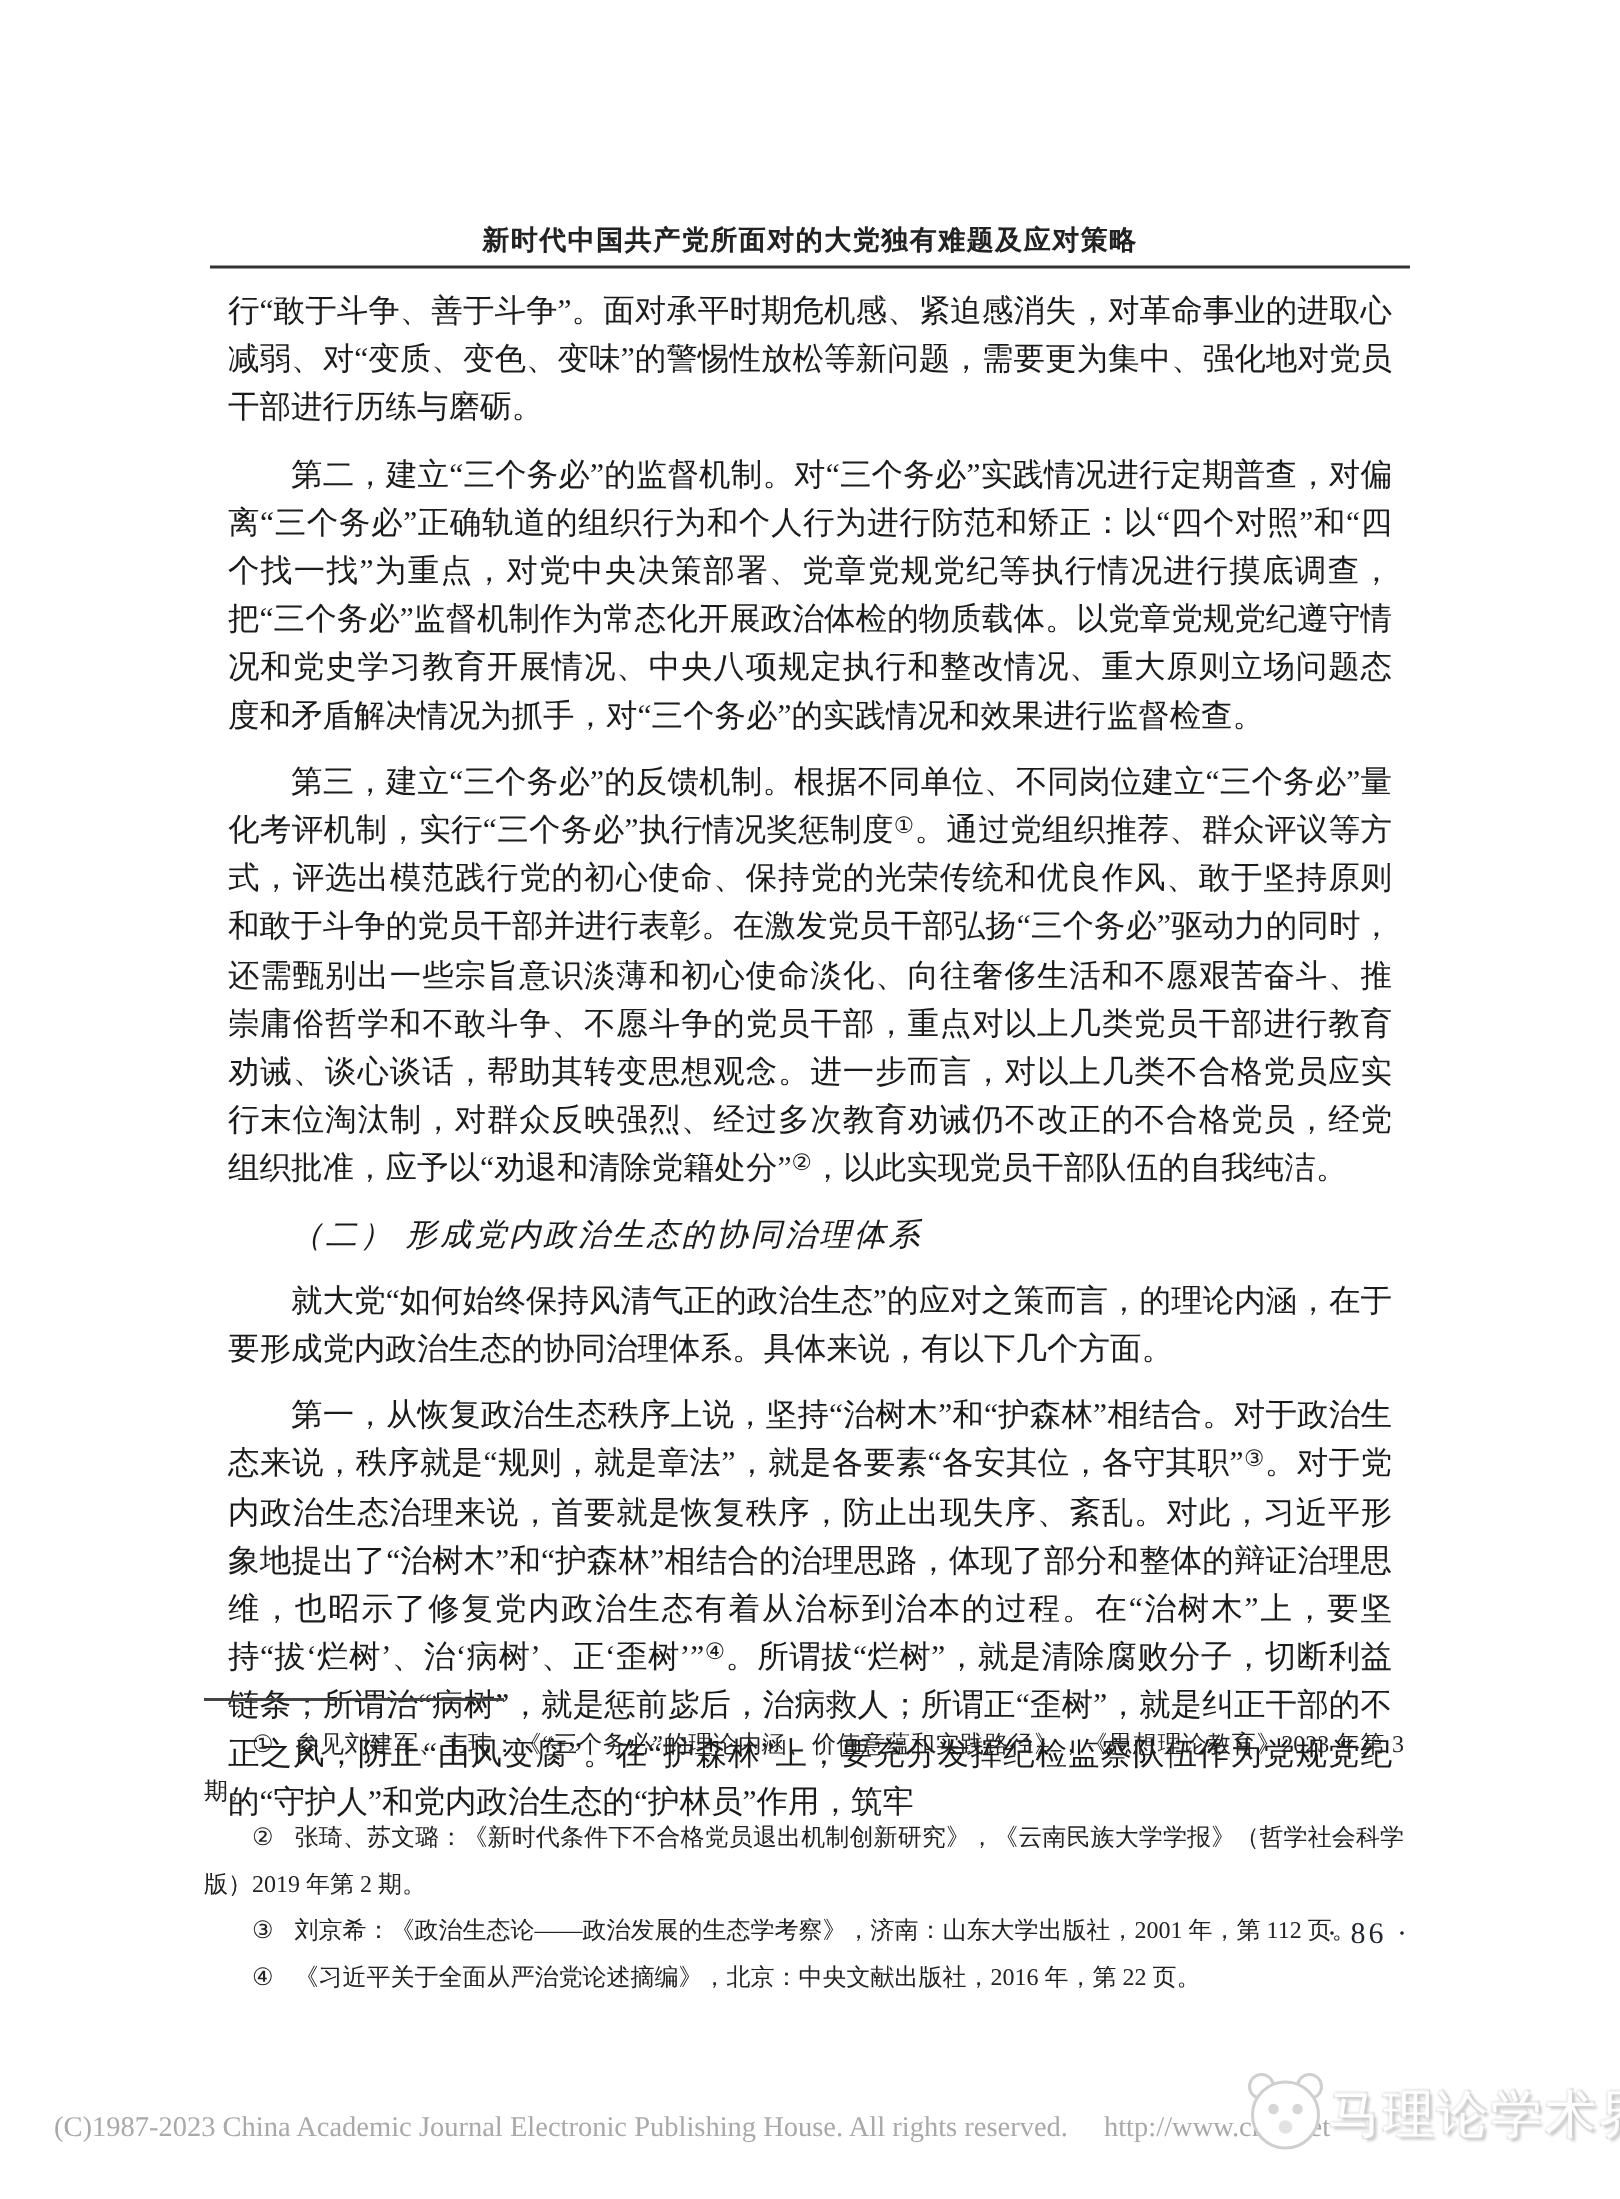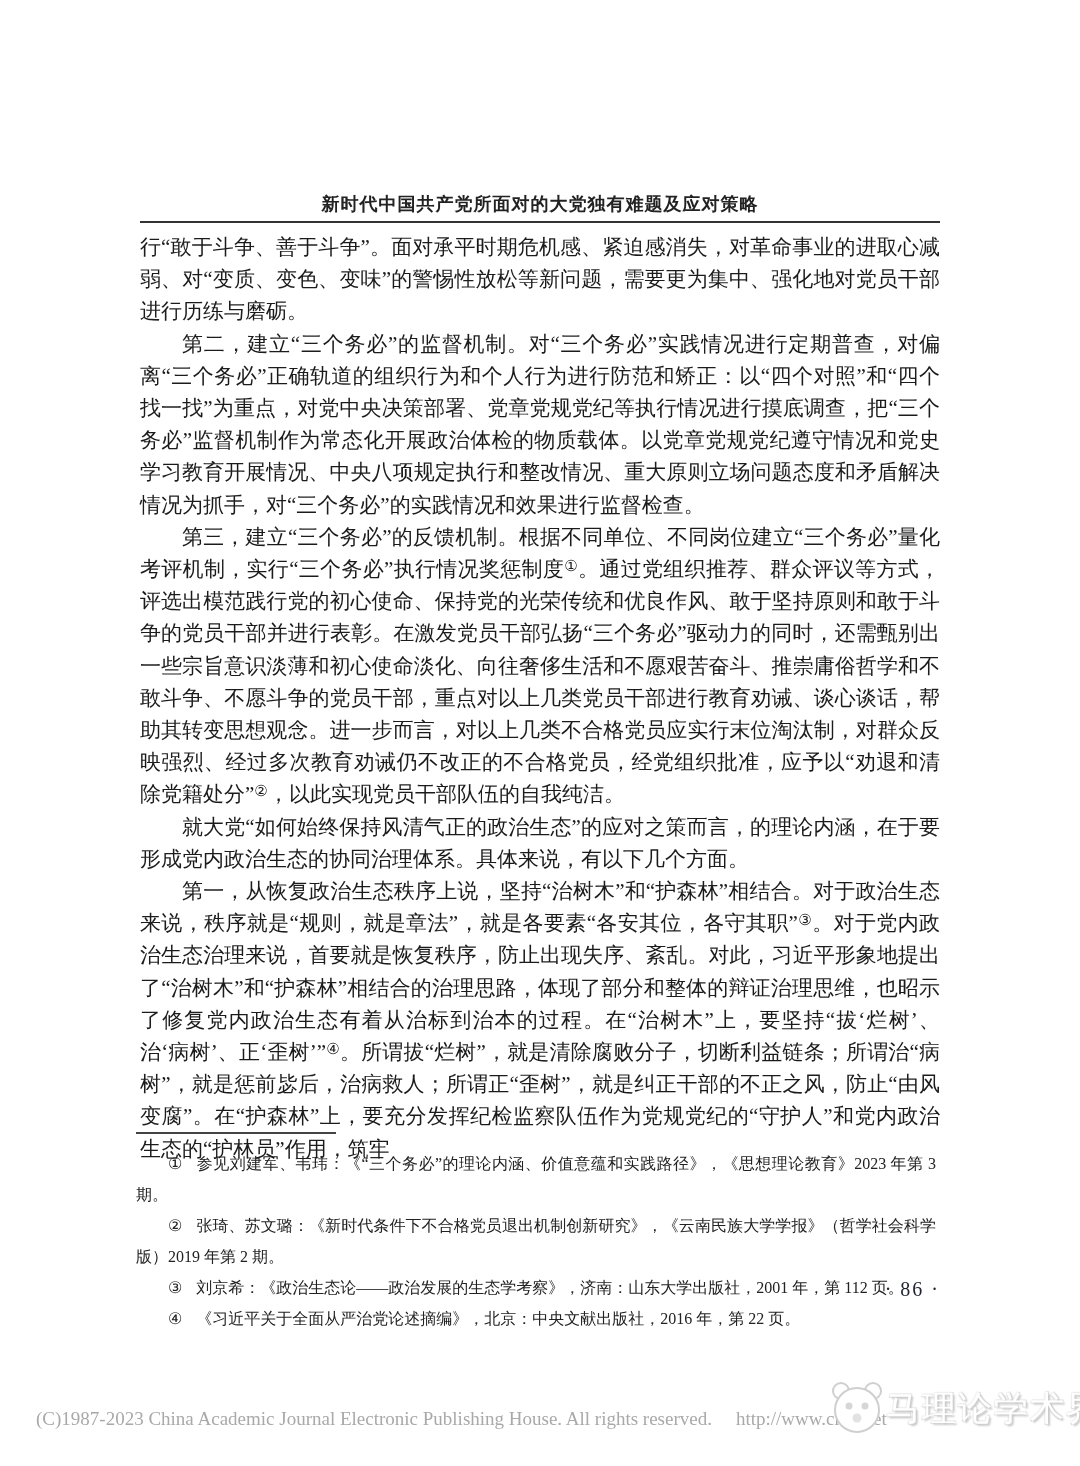--- a/index.html
+++ b/index.html
@@ -18,37 +18,36 @@
     top: 148px;
     width: 800px;
   }
   .running-head {
     text-align: center;
     font-size: 18px;
     font-weight: bold;
     letter-spacing: 1px;
     line-height: 24px;
     color: #222;
-    margin-top: 44px;
   }
   .head-rule {
     margin-top: 5px;
     border: 0;
     border-top: 2px solid #333;
     width: 100%;
   }
   .body-text {
     margin-top: 7px;
     font-size: 21px;
     line-height: 32.2px;
     text-align: justify;
     text-justify: inter-character;
     color: #1b1b1b;
   }
-  .body-text p { margin: 0; text-indent: 2em; }
+  .body-text p { margin: 12px; text-indent: 2em; }
   .body-text p.continuation { text-indent: 0; }
   .body-text p.subheading {
     font-style: italic;
     letter-spacing: 2px;
   }
   sup.fn-ref {
     font-size: 0.72em;
     line-height: 0;
     vertical-align: 5px;
   }
@@ -118,20 +117,21 @@
 <div class="page">
 
   <div class="content">
     <div class="running-head">新时代中国共产党所面对的大党独有难题及应对策略</div>
     <hr class="head-rule">
 
     <div class="body-text" id="body-text">
         <p class="continuation">行“敢于斗争、善于斗争”。面对承平时期危机感、紧迫感消失，对革命事业的进取心减弱、对“变质、变色、变味”的警惕性放松等新问题，需要更为集中、强化地对党员干部进行历练与磨砺。</p>
         <p class="">第二，建立“三个务必”的监督机制。对“三个务必”实践情况进行定期普查，对偏离“三个务必”正确轨道的组织行为和个人行为进行防范和矫正：以“四个对照”和“四个找一找”为重点，对党中央决策部署、党章党规党纪等执行情况进行摸底调查，把“三个务必”监督机制作为常态化开展政治体检的物质载体。以党章党规党纪遵守情况和党史学习教育开展情况、中央八项规定执行和整改情况、重大原则立场问题态度和矛盾解决情况为抓手，对“三个务必”的实践情况和效果进行监督检查。</p>
         <p class="">第三，建立“三个务必”的反馈机制。根据不同单位、不同岗位建立“三个务必”量化考评机制，实行“三个务必”执行情况奖惩制度<sup class="fn-ref">①</sup>。通过党组织推荐、群众评议等方式，评选出模范践行党的初心使命、保持党的光荣传统和优良作风、敢于坚持原则和敢于斗争的党员干部并进行表彰。在激发党员干部弘扬“三个务必”驱动力的同时，还需甄别出一些宗旨意识淡薄和初心使命淡化、向往奢侈生活和不愿艰苦奋斗、推崇庸俗哲学和不敢斗争、不愿斗争的党员干部，重点对以上几类党员干部进行教育劝诫、谈心谈话，帮助其转变思想观念。进一步而言，对以上几类不合格党员应实行末位淘汰制，对群众反映强烈、经过多次教育劝诫仍不改正的不合格党员，经党组织批准，应予以“劝退和清除党籍处分”<sup class="fn-ref">②</sup>，以此实现党员干部队伍的自我纯洁。</p>
+        <p class="subheading">（二） 形成党内政治生态的协同治理体系</p>
         <p class="">就大党“如何始终保持风清气正的政治生态”的应对之策而言，的理论内涵，在于要形成党内政治生态的协同治理体系。具体来说，有以下几个方面。</p>
         <p class="">第一，从恢复政治生态秩序上说，坚持“治树木”和“护森林”相结合。对于政治生态来说，秩序就是“规则，就是章法”，就是各要素“各安其位，各守其职”<sup class="fn-ref">③</sup>。对于党内政治生态治理来说，首要就是恢复秩序，防止出现失序、紊乱。对此，习近平形象地提出了“治树木”和“护森林”相结合的治理思路，体现了部分和整体的辩证治理思维，也昭示了修复党内政治生态有着从治标到治本的过程。在“治树木”上，要坚持“拔‘烂树’、治‘病树’、正‘歪树’”<sup class="fn-ref">④</sup>。所谓拔“烂树”，就是清除腐败分子，切断利益链条；所谓治“病树”，就是惩前毖后，治病救人；所谓正“歪树”，就是纠正干部的不正之风，防止“由风变腐”。在“护森林”上，要充分发挥纪检监察队伍作为党规党纪的“守护人”和党内政治生态的“护林员”作用，筑牢</p>
       </div>
   </div>
 
   <div class="footnotes">
     <hr class="fn-rule">
     <div class="fn-list" id="fn-list">
         <p><span class="fn-marker">①</span><span>参见刘建军、韦玮：《“三个务必”的理论内涵、价值意蕴和实践路径》，《思想理论教育》2023 年第 3 期。</span></p>
         <p><span class="fn-marker">②</span><span>张琦、苏文璐：《新时代条件下不合格党员退出机制创新研究》，《云南民族大学学报》（哲学社会科学版）2019 年第 2 期。</span></p>

